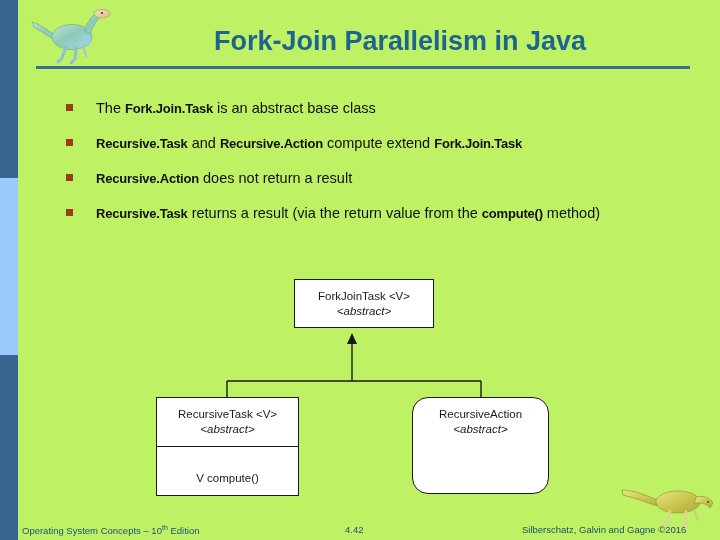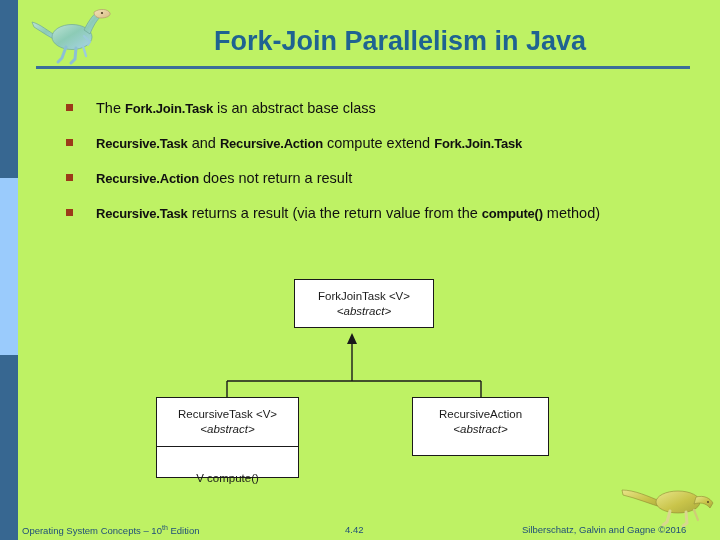--- a/index.html
+++ b/index.html
@@ -107,22 +107,22 @@
   }
   .uml-box .abs { font-style: italic; text-align: center; }
   .uml-box .ops {
     border-top: 1.2px solid #1a1a1a;
     padding-top: 24px;
     padding-bottom: 8px;
     line-height: 15px;
   }
 
   #box-parent { left: 282px; top: 279px; width: 140px; height: 49px; margin-left: 12px; }
-  #box-left   { left: 156px; top: 397px; width: 143px; height: 81px; }
-  #box-right  { left: 412px; top: 397px; width: 137px; height: 59px; }
+  #box-left   { left: 156px; top: 397px; width: 143px; height: 99px; }
+  #box-right  { left: 412px; top: 397px; width: 137px; height: 97px; border-radius: 16px; }
 
   
   .footer-text {
     position: absolute;
     font-size: 9.5px;
     color: #1F4E79;
     white-space: nowrap;
   }
   #footer-left  { left: 22px;  top: 524px; }
   #footer-page  { left: 345px; top: 524px; }

